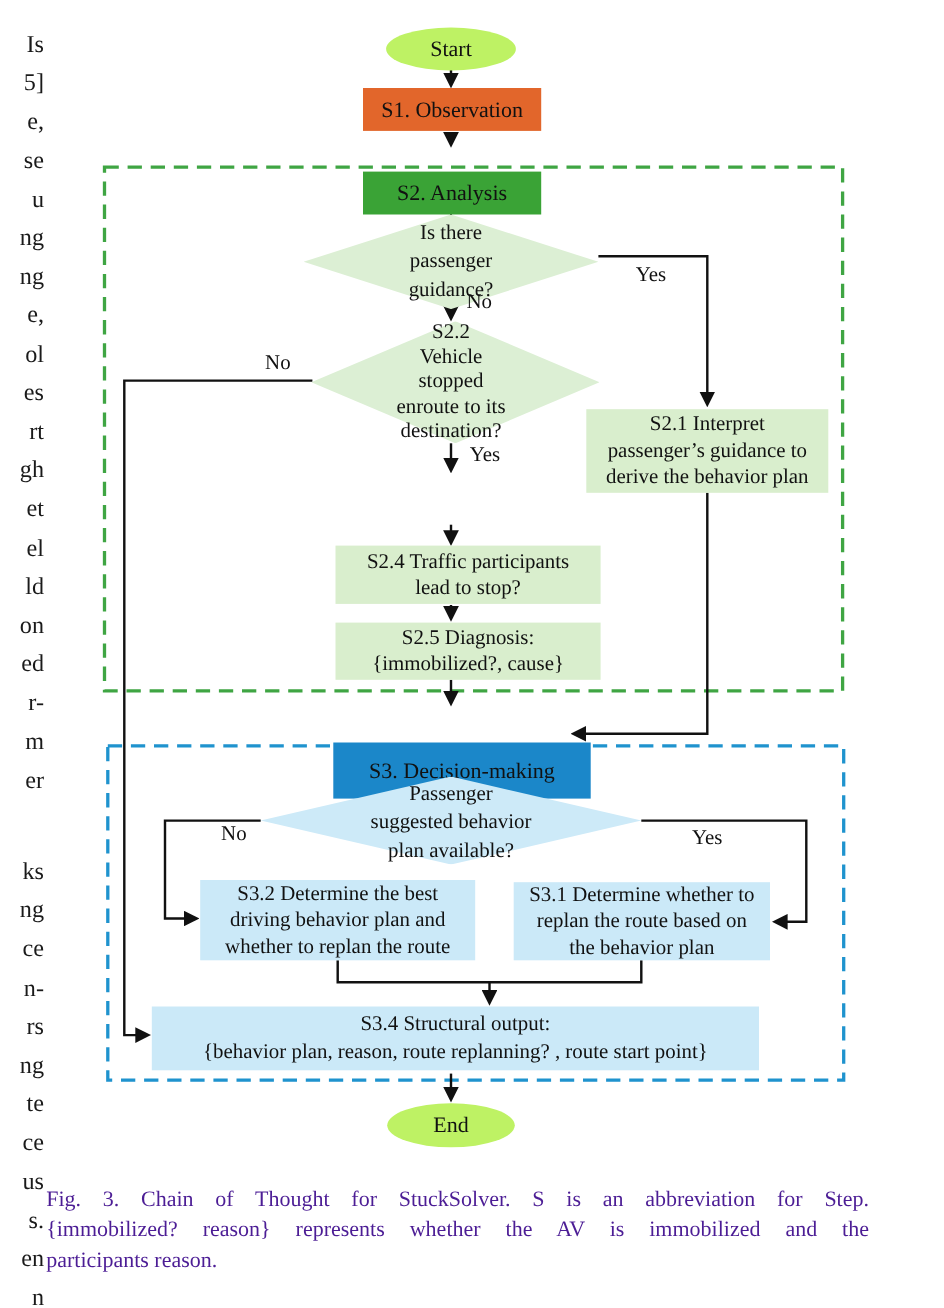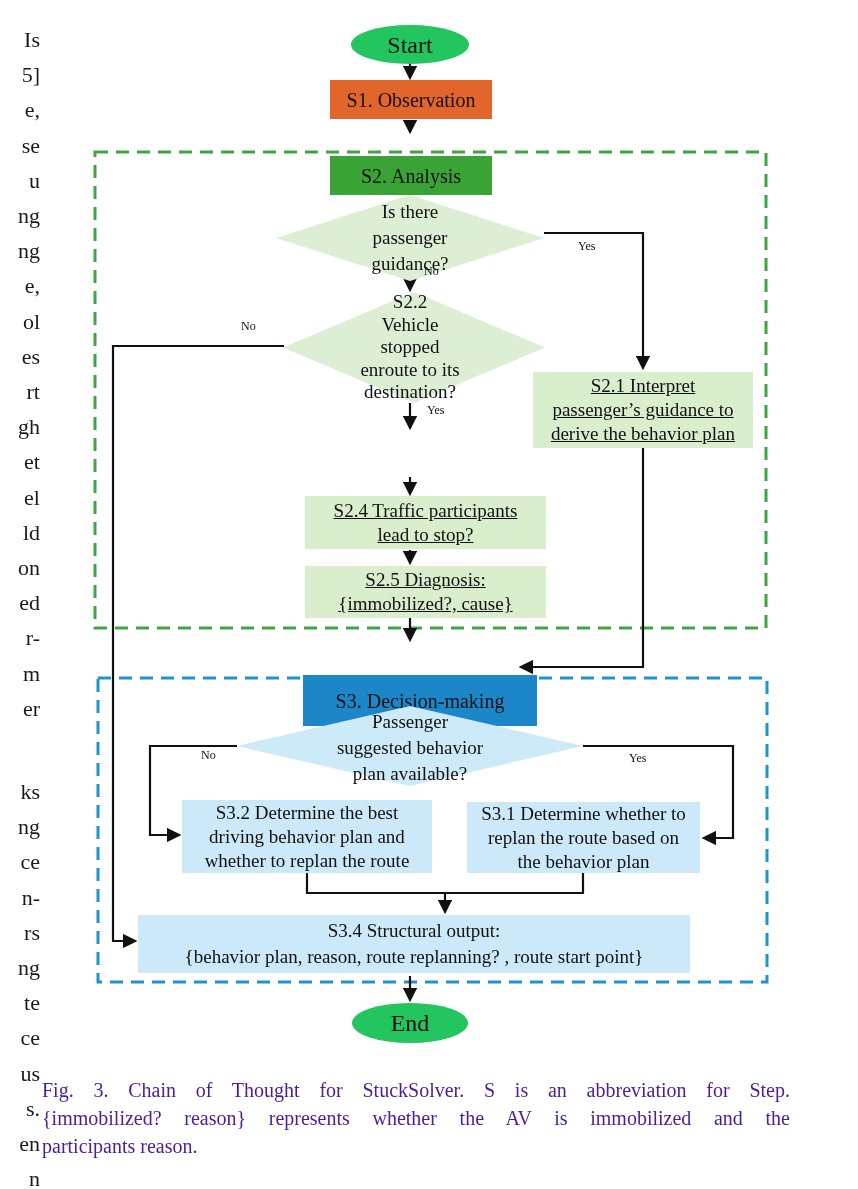--- a/index.html
+++ b/index.html
@@ -12,32 +12,32 @@
   
   .leftcol { position:absolute; left:0; top:0; width:40px; text-align:right;
              font-size:22px; line-height:35.2px; color:#1a1a1a; }
   .leftcol .b1 { position:absolute; left:0; top:22px;  width:40px; }
   .leftcol .b2 { position:absolute; left:0; top:774px; width:40px; }
   
   .fig { position:absolute; left:0; top:0; width:858px; height:1060px; }
   .connectors { position:absolute; left:0; top:0; width:858px; height:1060px; }
   .node { position:absolute; display:flex; align-items:center; justify-content:center;
           text-align:center; font-size:19px; line-height:24px; }
-  .terminal { background:#22c55e; border-radius:50%; font-size:24px; }
+  .terminal { background:#bef264; border-radius:50%; font-size:20px; }
   .hdr { font-size:20px; }
   .s1 { background:#e2662b; }
   .s2 { background:#3aa336;margin-top:23px; }
   .s3 { background:#1b87c9; }
-  .lg { background:#d9eecd;text-decoration:underline; }
+  .lg { background:#d9eecd; }
   .lb { background:#cbe9f8; }
   .diamond { position:absolute; clip-path:polygon(50% 0,100% 50%,50% 100%,0 50%); }
   .dg { background:#dcefd4; }
   .db { background:#cdeaf8; }
   .dtext { position:absolute; text-align:center; font-size:19px; }
-  .elabel { position:absolute; font-size:12px; }
+  .elabel { position:absolute; font-size:19px; }
   
   .caption { position:absolute; left:42px; top:1076px; width:748px;
              font-size:20px; line-height:28px; color:#4c1d95; }
   .caption .just { text-align:justify; text-align-last:justify; }
 </style>
 </head>
 <body>
 
 <div class="page">
 

